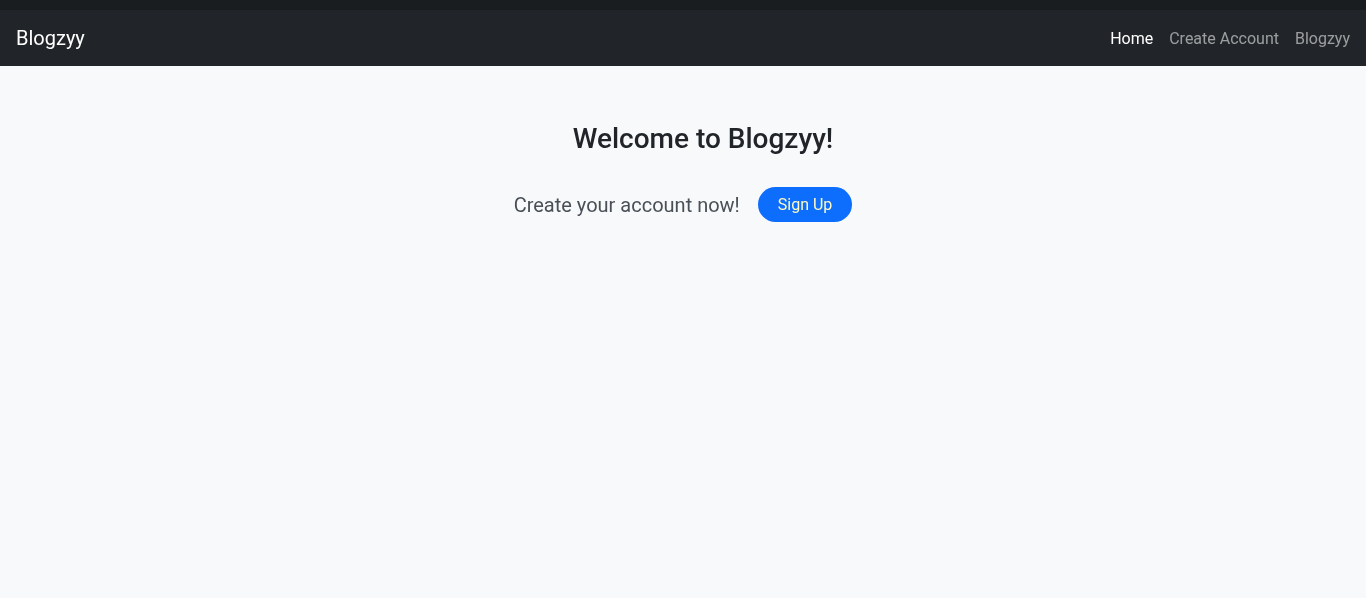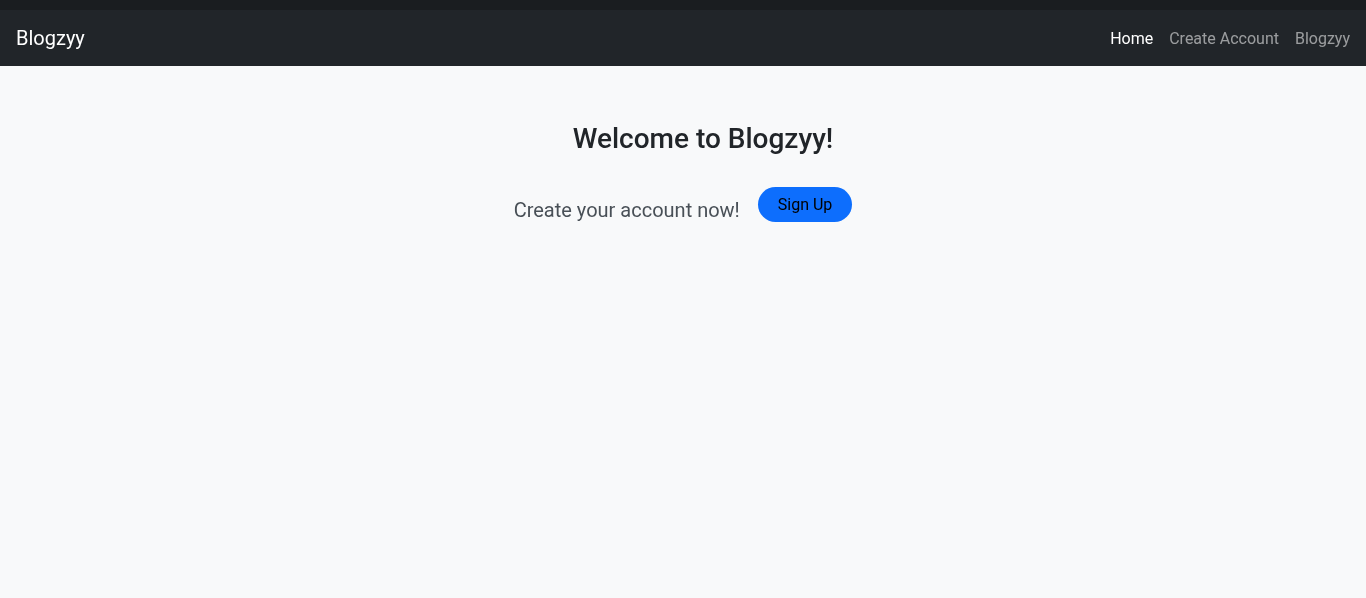--- a/index.html
+++ b/index.html
@@ -54,32 +54,32 @@
     }
     .welcome-heading {
       font-size: 28px;
       font-weight: 500;
       color: #212529;
       margin-bottom: 32px;
       padding-left: 40px;
     }
     .cta-row {
       display: flex;
-      align-items: flex-end;
+      align-items: center;
       justify-content: center;
       gap: 18px;
     }
     .cta-text {
       font-size: 20px;
       color: #495057;
       font-weight: 400;
     }
     .signup-button {
       background-color: #0d6efd;
-      color: #000000;
+      color: #fef9c3;
       border: none;
       border-radius: 50rem;
       padding: 8px 20px;
       font-size: 16px;
       cursor: pointer;
       font-family: inherit;
     }
   </style>
 </head>
 <body>

